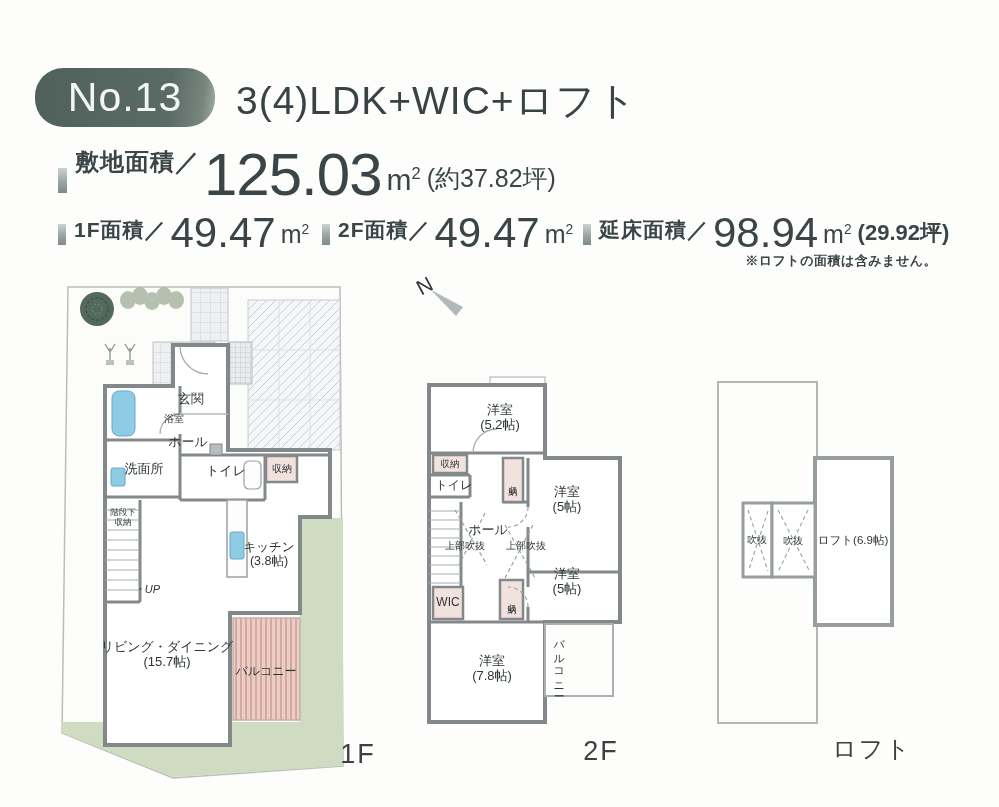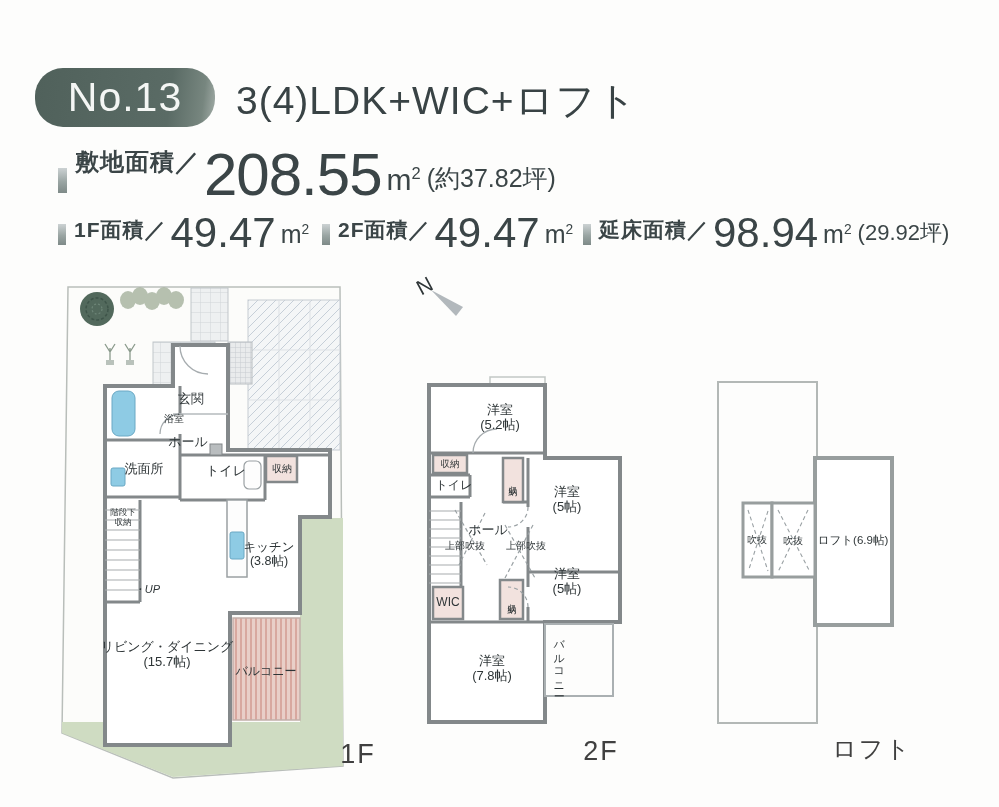--- a/index.html
+++ b/index.html
@@ -17,21 +17,21 @@
           background:linear-gradient(180deg,#ccd2d3 0%,#9aa5a3 55%,#7e8a88 100%);}
   .bullet.sm{width:8px;height:21px;margin-bottom:5px;}
   .stat-label{font-size:24px;font-weight:600;margin-bottom:21px;margin-right:4px;letter-spacing:1px;}
   .stat-label.sm{font-size:21px;margin-bottom:6px;}
   .stat-num{font-size:60px;line-height:.82;letter-spacing:-1px;font-weight:500;margin-right:5px;}
   .stat-num.md{font-size:42px;letter-spacing:0;}
   .stat-unit{font-size:30px;font-weight:500;margin-bottom:2px;margin-right:6px;}
   .stat-unit.md{font-size:25px;margin-bottom:1px;}
   .stat-unit sup{font-size:.55em;vertical-align:super;}
   .stat-paren{font-size:25px;font-weight:500;margin-bottom:4px;}
-  .stat-paren.md{font-size:22px;margin-bottom:2px;}
+  .stat-paren.md{font-size:22px;margin-bottom:2px;font-weight:bold;}
   .stat-note{font-size:13px;font-weight:700;letter-spacing:.5px;}
   
   .plan{position:absolute;}
   .plan svg{position:absolute;left:0;top:0;}
   .rlabel{position:absolute;transform:translate(-50%,-50%);white-space:nowrap;text-align:center;
           color:#2e3537;line-height:1.12;}
   .rlabel .sz{display:block;}
   .vert{writing-mode:vertical-rl;text-orientation:upright;letter-spacing:2px;}
   .floor-label{position:absolute;transform:translate(-50%,-50%);font-size:27px;color:#404040;letter-spacing:2px;}
   .north-n{position:absolute;left:12px;top:6px;font-size:21px;color:#2e3537;transform:rotate(-28deg);font-weight:500;}
@@ -42,21 +42,21 @@
 <div id="canvas">
 
   <div class="abs no-box">
     <span>No.13</span>
   </div>
   <div class="abs main-title">3(4)LDK+WIC+ロフト</div>
 
   <div class="abs stat-row" style="left:58px;top:146px;">
     <span class="bullet"></span>
     <span class="stat-label">敷地面積／</span>
-    <span class="stat-num">208.55</span>
+    <span class="stat-num">125.03</span>
     <span class="stat-unit"><span>m</span><sup>2</sup></span>
     <span class="stat-paren">(約37.82坪)</span>
   </div>
 
   <div class="abs stat-row" style="left:58px;top:216px;">
     <span class="bullet sm"></span>
     <span class="stat-label sm">1F面積／</span>
     <span class="stat-num md">49.47</span>
     <span class="stat-unit md"><span>m</span><sup>2</sup></span>
   </div>
@@ -66,20 +66,21 @@
     <span class="stat-num md">49.47</span>
     <span class="stat-unit md"><span>m</span><sup>2</sup></span>
   </div>
   <div class="abs stat-row" style="left:583px;top:216px;">
     <span class="bullet sm"></span>
     <span class="stat-label sm">延床面積／</span>
     <span class="stat-num md">98.94</span>
     <span class="stat-unit md"><span>m</span><sup>2</sup></span>
     <span class="stat-paren md">(29.92坪)</span>
   </div>
+  <div class="abs stat-note" style="left:700px;top:252px;width:237px;text-align:right;">※ロフトの面積は含みません。</div>
 
   <div class="abs" style="left:405px;top:268px;width:70px;height:60px;">
     <span class="north-n">N</span>
     <svg width="70" height="60">
       <polygon points="26,22 58,39 51,48" fill="#b2b8bc"></polygon>
     </svg>
   </div>
 
   <div class="plan" style="left:60px;top:282px;width:335px;height:500px;">
     <svg width="335" height="500" viewBox="0 0 335 500">

